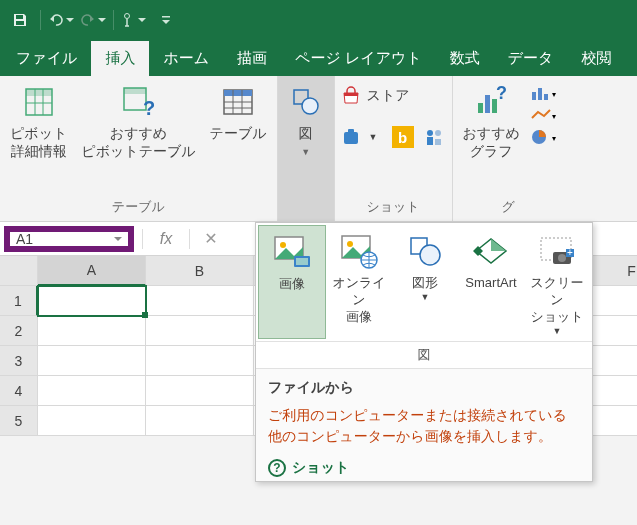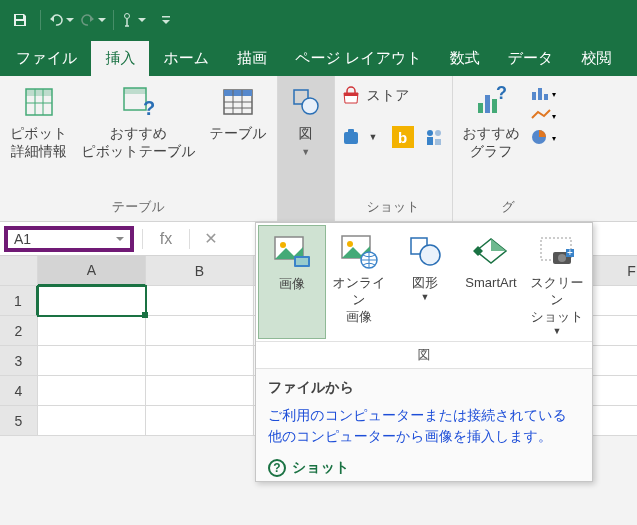--- a/index.html
+++ b/index.html
@@ -30,29 +30,29 @@
   
   
   .gallery { position: absolute; left: 255px; top: 222px; width: 338px; background: #fff; border: 1px solid #c6c6c6; box-shadow: 2px 2px 6px rgba(0,0,0,0.2); z-index: 10;}
   .gallery-items { display: flex; border-bottom: 1px solid #e1e1e1; padding: 2px; }
   .gitem { flex: 1; display: flex; flex-direction: column; align-items: center; padding: 6px 0 2px; text-align: center; font-size: 13px; line-height: 1.3;}
   .gitem.hover { background: #cfe2d2; border: 1px solid #8fb996;}
   .gitem .ico { width: 44px; height: 40px; display: flex; align-items: center; justify-content: center; margin-bottom: 4px;}
   .gallery-name { text-align: center; font-size: 13px; color: #555; padding: 4px 0; border-bottom: 1px solid #e1e1e1;}
   .tooltip { padding: 10px 12px 4px; background: #fafafa;}
   .tooltip .tt-title { font-weight: bold; font-size: 14px; margin-bottom: 8px;}
-  .tooltip .tt-body { font-size: 14px; color: #1d4ed8; line-height: 1.5; margin-bottom: 12px;}
+  .tooltip .tt-body { font-size: 14px; color: #c2410c; line-height: 1.5; margin-bottom: 12px;}
   .tooltip .tt-link { color: #1a7243; font-weight: bold; font-size: 14px; display: flex; align-items: center; gap: 6px;}
   .tooltip .tt-link .qicon { width:18px; height:18px; border:2px solid #1a7243; border-radius:50%; display:flex; align-items:center; justify-content:center; font-size:12px; font-weight:bold;}
   
   
   .fbar { height: 34px; display: flex; align-items: center; background: #fff; border-bottom:1px solid #d4d4d4; padding: 0 4px; gap: 4px;}
-  .namebox { width: 130px; height: 26px; border: 4px solid #701a75; display:flex; align-items:center; padding: 0 6px; font-size: 14px; justify-content: space-between; background:#fff;}
+  .namebox { width: 130px; height: 26px; border: 6px solid #701a75; display:flex; align-items:center; padding: 0 6px; font-size: 14px; justify-content: space-between; background:#fff;}
   .namebox::after { content:""; border:4px solid transparent; border-top-color:#888; transform: translateY(2px);}
-  .fbar .fx { width: 30px; text-align: center; color: #888; font-size: 16px;}
+  .fbar .fx { width: 30px; text-align: center; color: #888; font-style: italic; font-size: 16px;}
   .fbar .divv { width:1px; height:20px; background:#ddd; margin:0 4px;}
   .fbar .xbtn { color:#999; font-size: 16px; width: 26px; text-align: center;}
   
   
   .sheet { display: grid; grid-template-columns: 38px 108px 108px 108px 108px 108px 108px; grid-auto-rows: 30px; background:#fff;}
   .sheet > div { border-right:1px solid #d8d8d8; border-bottom:1px solid #d8d8d8; display:flex; align-items:center; justify-content:center; font-size:14px; color:#444;}
   .colhdr, .rowhdr, .corner { background:#e6e6e6; }
   .colhdr.sel, .rowhdr.sel { background:#d4d4d4; border-bottom-color:#1a7243; }
   .colhdr.sel { border-bottom: 2px solid #1a7243;}
   .rowhdr.sel2 { border-right: 2px solid #1a7243;}

